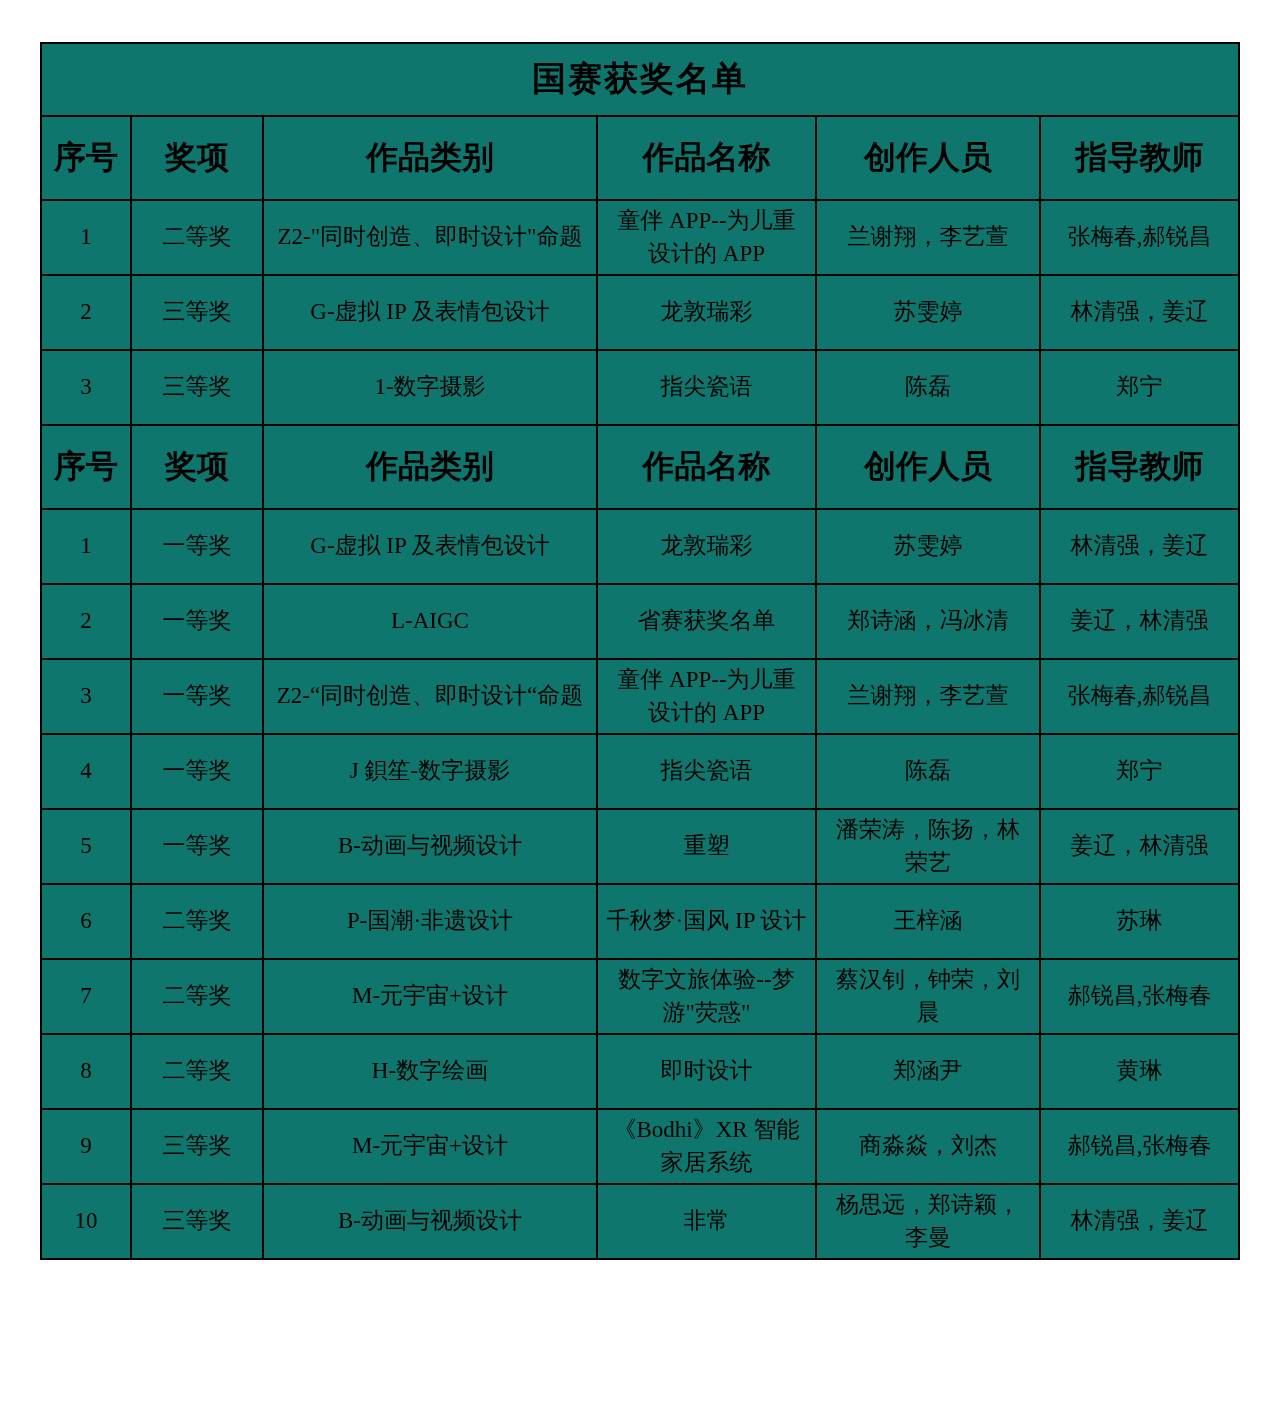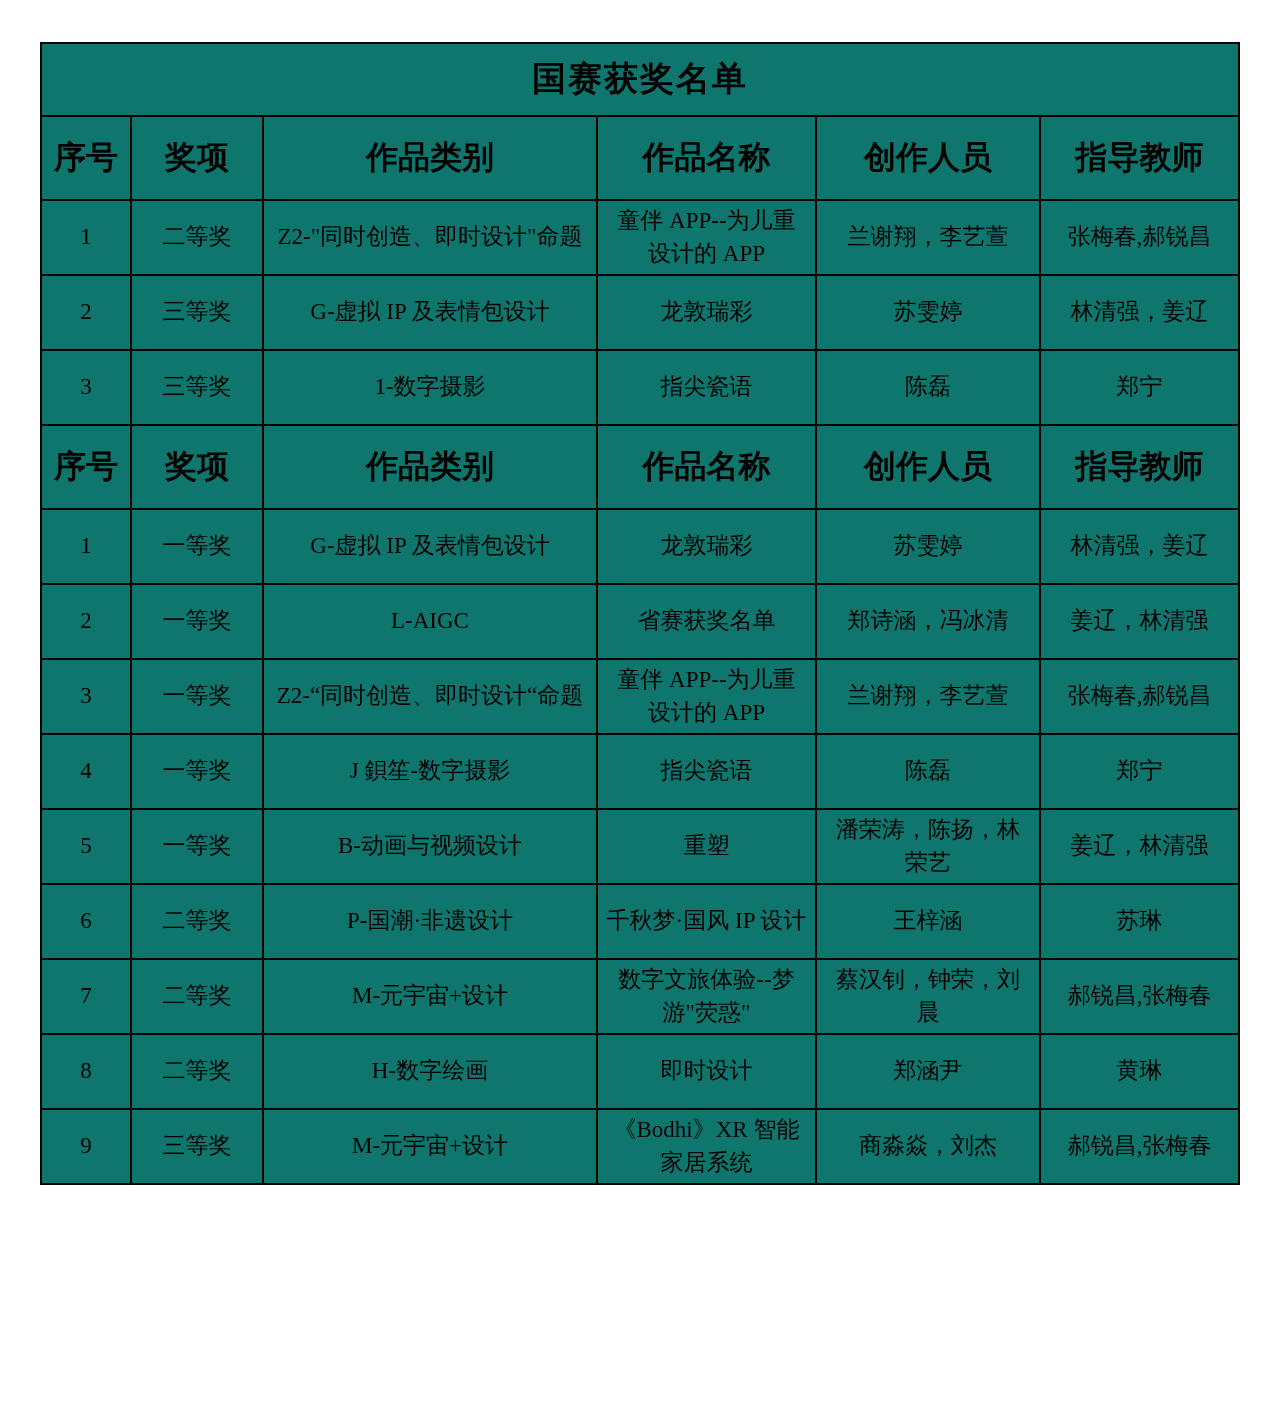--- a/index.html
+++ b/index.html
@@ -164,15 +164,23 @@
           <td>黄琳</td>
         </tr>
         <tr>
           <td>9</td>
           <td>三等奖</td>
           <td>M-元宇宙+设计</td>
           <td>《Bodhi》XR 智能家居系统</td>
           <td>商淼焱，刘杰</td>
           <td>郝锐昌,张梅春</td>
         </tr>
+        <tr>
+          <td>10</td>
+          <td>三等奖</td>
+          <td>B-动画与视频设计</td>
+          <td>非常</td>
+          <td>杨思远，郑诗颖，李曼</td>
+          <td>林清强，姜辽</td>
+        </tr>
       </tbody>
   </table>
 </div>
 
 </body></html>

